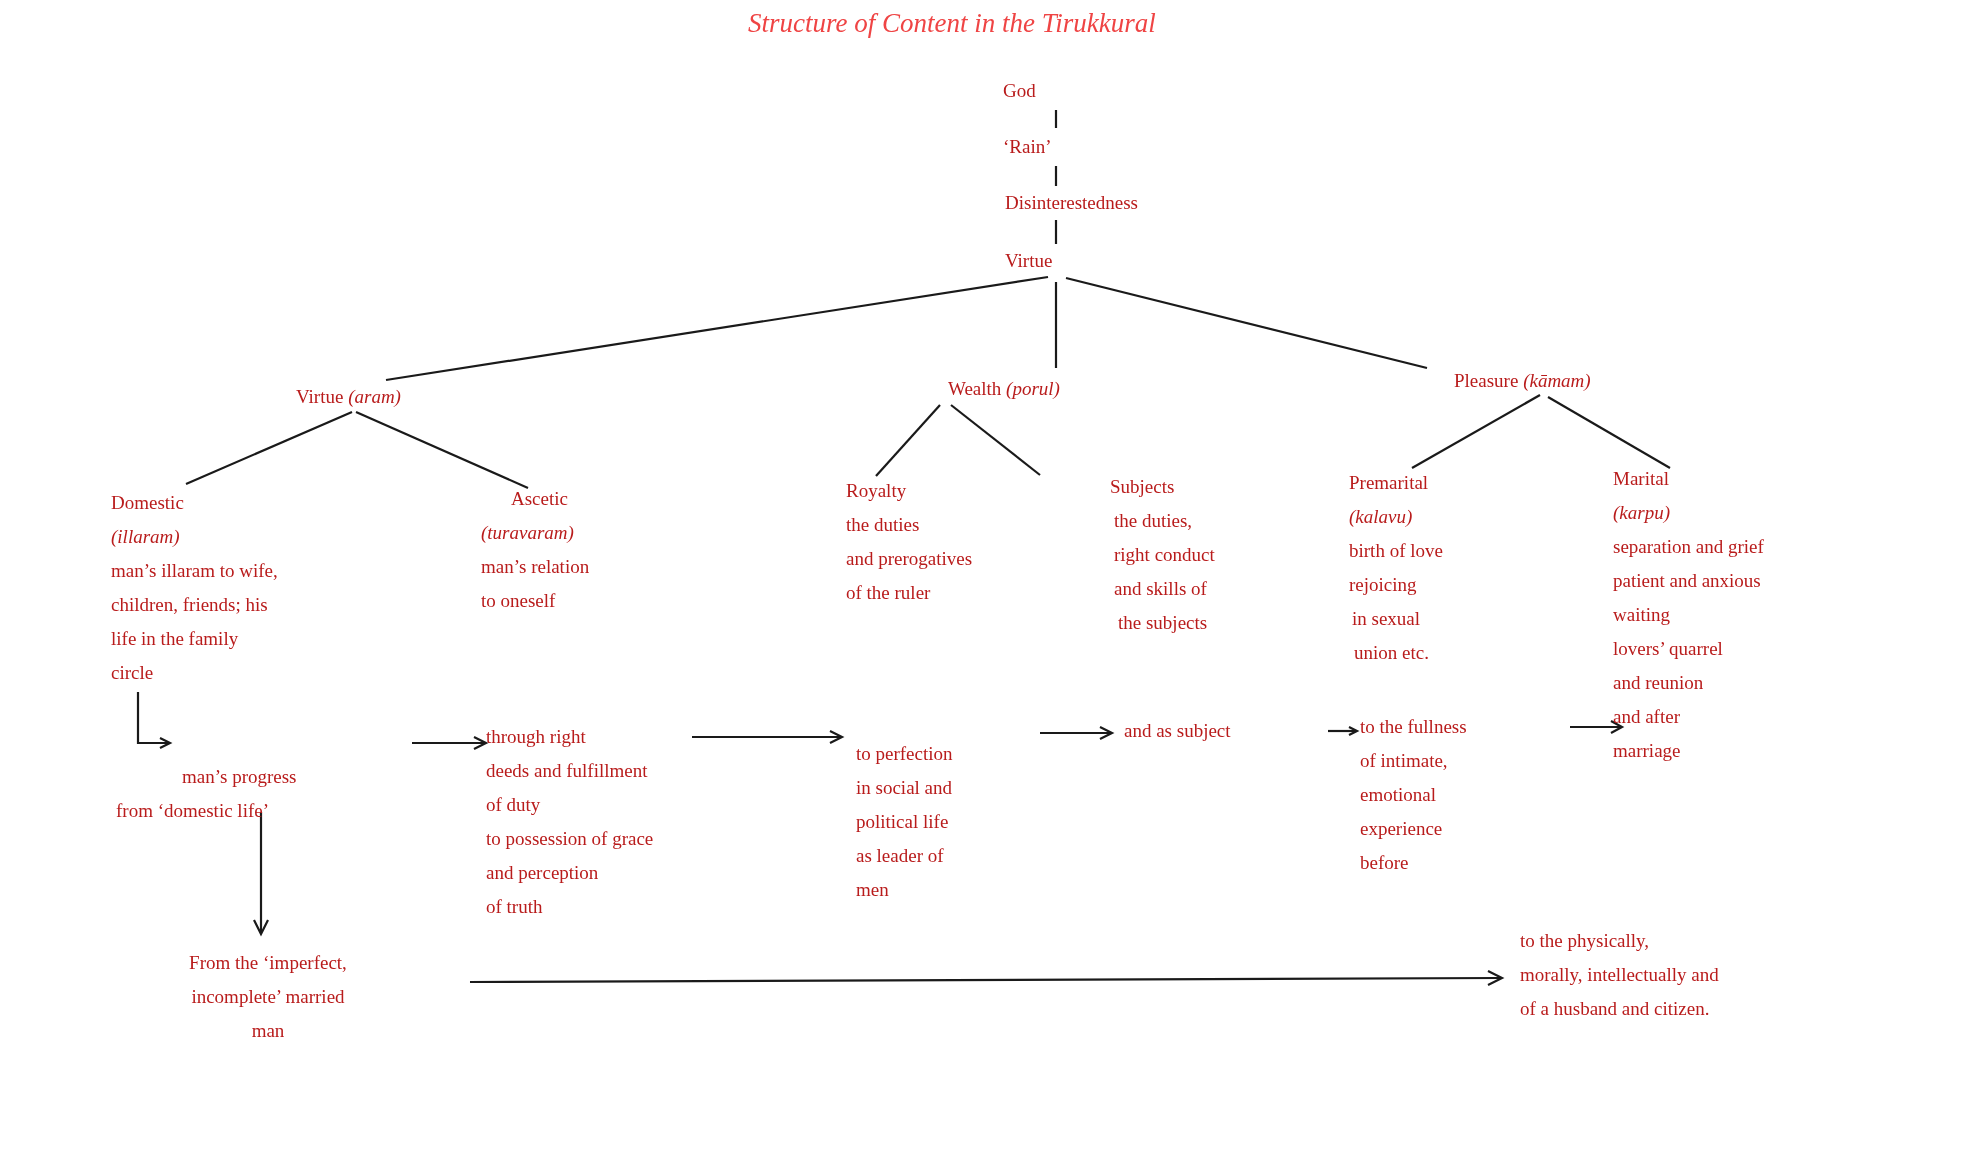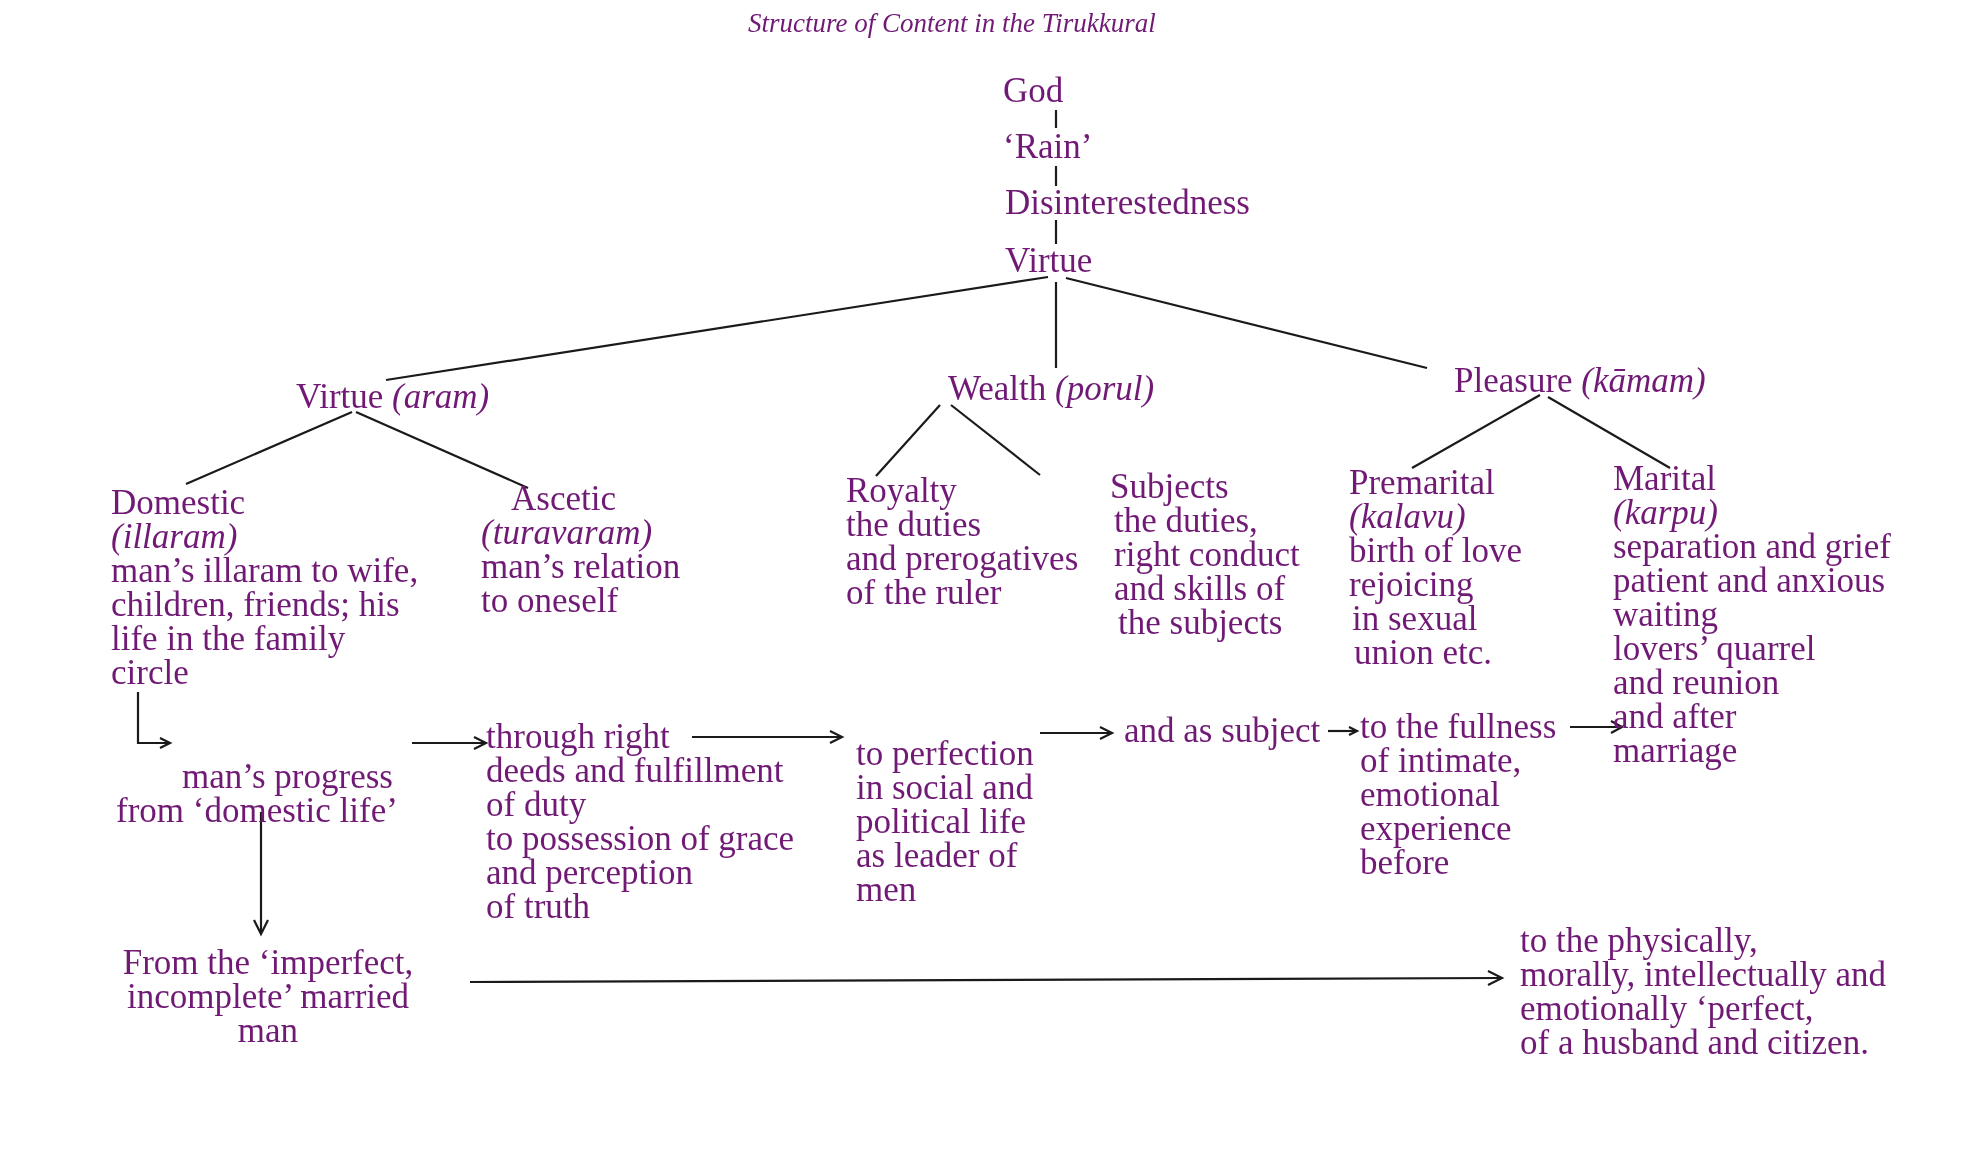--- a/index.html
+++ b/index.html
@@ -1,23 +1,23 @@
 <!DOCTYPE html>
 <html><head>
 <meta charset="utf-8">
 <style>
   html, body { margin: 0; padding: 0; background: #ffffff; }
   body { width: 1972px; height: 1150px; position: relative; overflow: hidden;
          font-family: "DejaVu Serif", "Liberation Serif", serif; color: #1a1a1a; }
   .t { position: absolute; font-family: "Liberation Serif", "DejaVu Serif", serif;
-       font-size: 35px; line-height: 34px; white-space: nowrap; color: #701a75; }
+       font-size: 19px; line-height: 34px; white-space: nowrap; color: #b91c1c; }
   .t .ln { display: block; }
   .it { font-style: italic; }
   .title { position: absolute; left: 748px; top: 8px; font-family: "Liberation Serif", serif;
-           font-style: italic; font-size: 27px; white-space: nowrap; color: #701a75; }
+           font-style: italic; font-size: 27px; white-space: nowrap; color: #ef4444; }
   svg#lines { position: absolute; left: 0; top: 0; }
   svg#lines line, svg#lines polyline, svg#lines path { stroke: #1a1a1a; stroke-width: 2.2; fill: none; }
   .center { text-align: center; }
 </style>
 </head>
 <body>
 
 <svg id="lines" width="1972" height="1150">
 
   <line x1="1056" y1="110" x2="1056" y2="128"></line>
@@ -166,15 +166,14 @@
 
 <div class="t center" style="left:118px; top:946px; width:300px;">
   <span class="ln">From the ‘imperfect,</span>
   <span class="ln">incomplete’ married</span>
   <span class="ln">man</span>
 </div>
 
 <div class="t" style="left:1520px; top:924px;">
   <span class="ln">to the physically,</span>
   <span class="ln">morally, intellectually and</span>
-  <span class="ln">emotionally ‘perfect,</span>
   <span class="ln">of a husband and citizen.</span>
 </div>
 
 </body></html>

